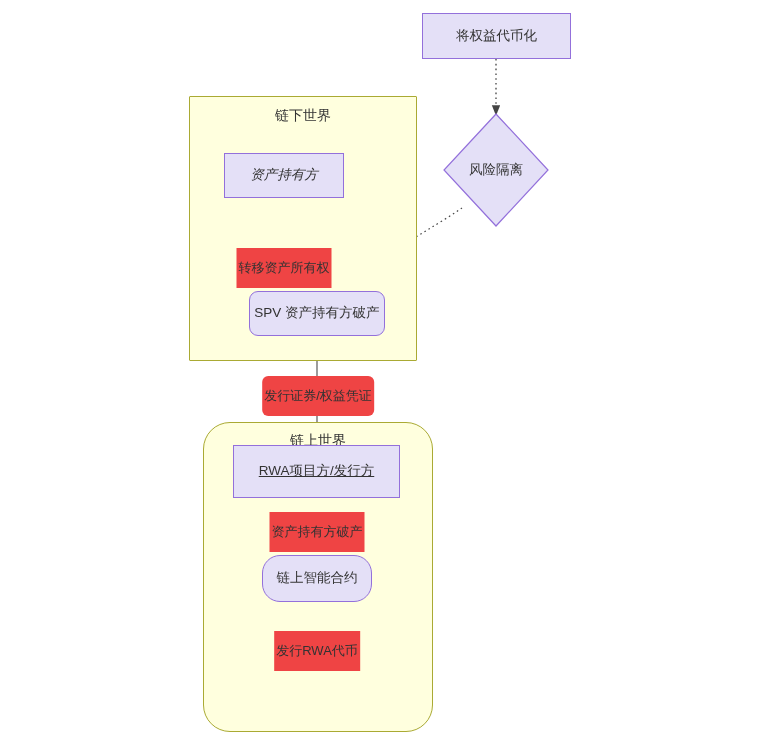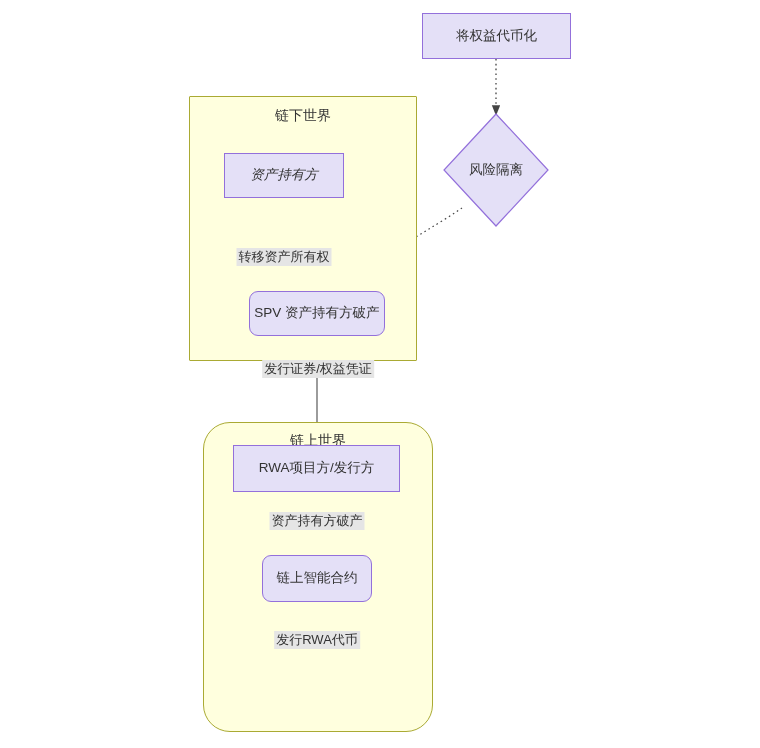--- a/index.html
+++ b/index.html
@@ -86,25 +86,25 @@
     align-items: center;
     justify-content: center;
     font-size: 13.5px;
     color: #333333;
     white-space: nowrap;
   }
 
   
   .edge-label {
     position: absolute;
-    background: #e5e5e5;
+    background: #ef4444;
     font-size: 13px;
     color: #333333;
     white-space: nowrap;
-    padding: 1px 2px;
+    padding: 12px 2px;
     line-height: 1.25;
     transform: translateX(-50%);
   }
 </style>
 </head>
 <body>
 
 <div id="diagram-root">
 
   <svg id="edges-layer" viewBox="0 0 760 748" xmlns="http://www.w3.org/2000/svg">
@@ -144,26 +144,26 @@
     <svg class="diamond-shape" width="106" height="114" viewBox="0 0 106 114" xmlns="http://www.w3.org/2000/svg">
       <polygon points="53,1 105,57 53,113 1,57" fill="#e4e0f7" stroke="#9370db" stroke-width="1.2"></polygon>
     </svg>
     <div class="diamond-label">风险隔离</div>
   </div>
 
   <div class="node" style="left:224px; top:153px; width:120px; height:45px;font-style:italic;">资产持有方</div>
 
   <div class="node rounded" style="left:249px; top:291px; width:136px; height:45px;">SPV 资产持有方破产</div>
 
-  <div class="node" style="left:233px; top:445px; width:167px; height:47px;">RWA项目方/发行方</div>
+  <div class="node" style="left:233px; top:445px; width:167px; height:53px;text-decoration:underline;">RWA项目方/发行方</div>
 
-  <div class="node rounded" style="left:262px; top:555px; width:110px; height:47px;">链上智能合约</div>
+  <div class="node rounded" style="left:262px; top:555px; width:110px; height:47px;border-radius:18px;">链上智能合约</div>
 
 
   <div class="edge-label" style="left:284px; top:248px;">转移资产所有权</div>
 
-  <div class="edge-label" style="left:318px; top:360px;">发行证券/权益凭证</div>
+  <div class="edge-label" style="left:318px; top:376px;border-radius:6px;">发行证券/权益凭证</div>
 
   <div class="edge-label" style="left:317px; top:512px;">资产持有方破产</div>
 
   <div class="edge-label" style="left:317px; top:631px;">发行RWA代币</div>
 
 </div>
 
 </body></html>

